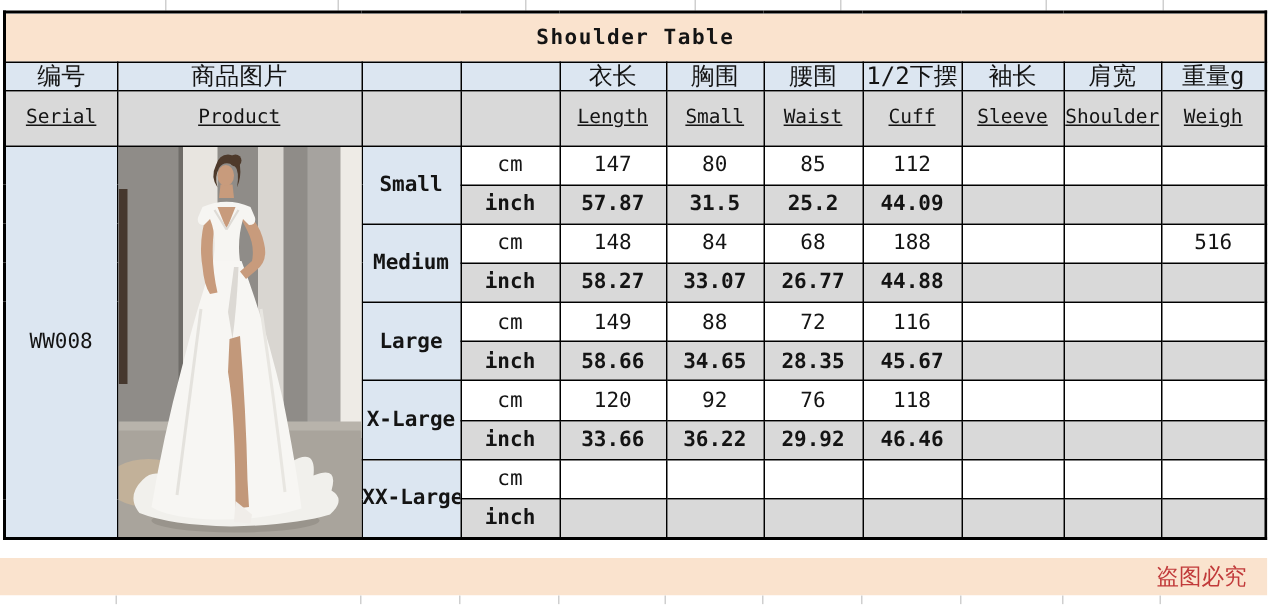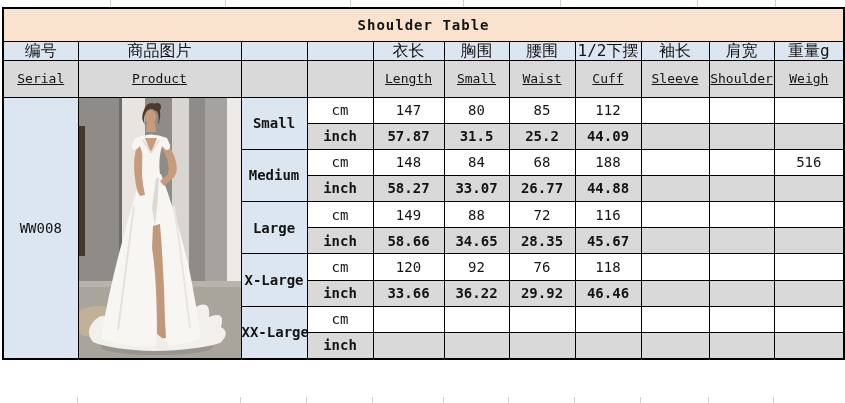--- a/index.html
+++ b/index.html
@@ -259,20 +259,23 @@
           <td class="row-inch"></td>
           <td class="row-inch"></td>
           <td class="row-inch"></td>
           <td class="row-inch"></td>
           <td class="row-inch"></td>
           <td class="row-inch"></td>
         </tr>
       </tbody>
   </table>
 
+  <div class="footer-strip">
+    <span class="footer-note">盗图必究</span>
+  </div>
 
   <div class="margin-strip bottom">
       <div class="grid-tick" style="left: 77px;"></div>
       <div class="grid-tick" style="left: 240px;"></div>
       <div class="grid-tick" style="left: 306px;"></div>
       <div class="grid-tick" style="left: 372px;"></div>
       <div class="grid-tick" style="left: 443px;"></div>
       <div class="grid-tick" style="left: 508px;"></div>
       <div class="grid-tick" style="left: 574px;"></div>
       <div class="grid-tick" style="left: 640px;"></div>

